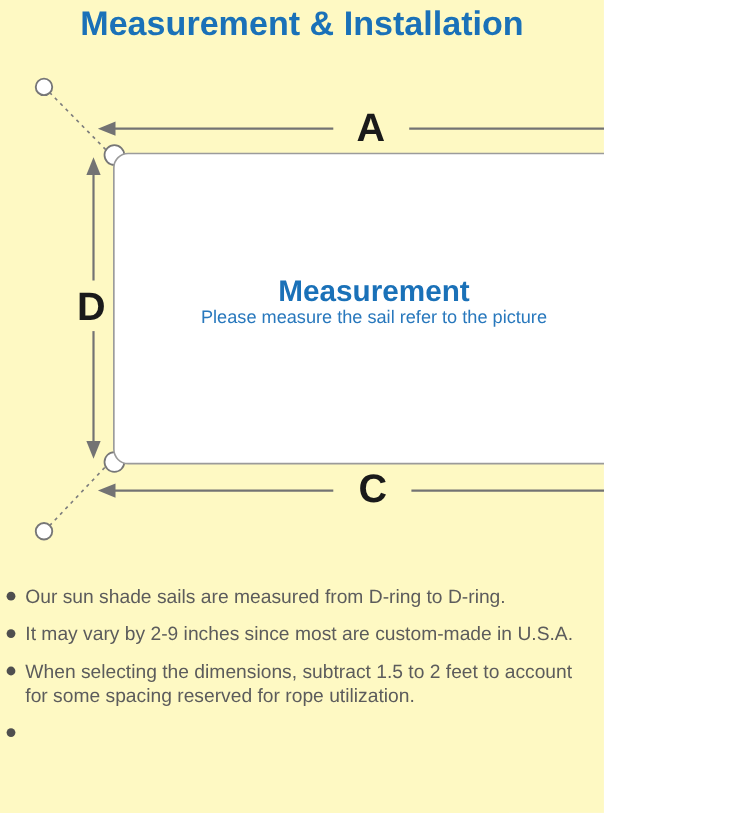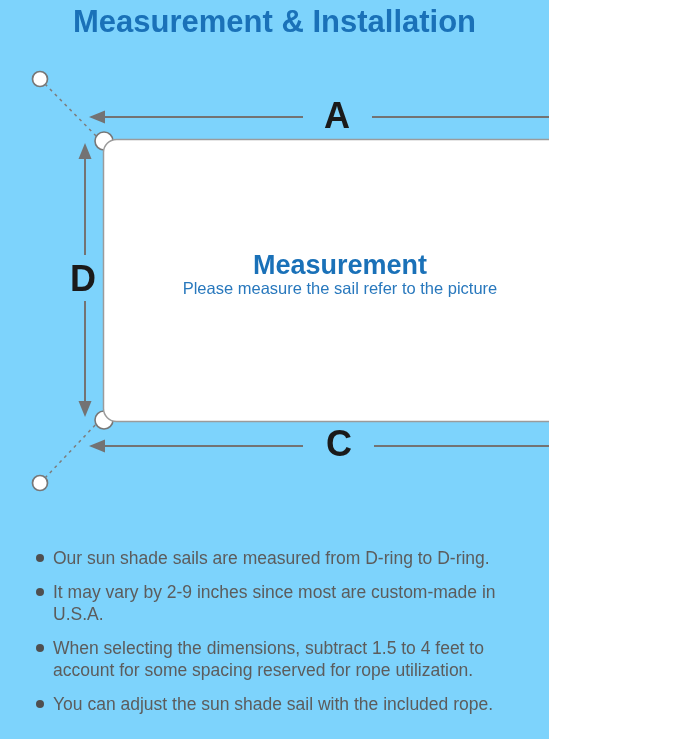--- a/index.html
+++ b/index.html
@@ -5,21 +5,21 @@
   html, body {
     margin: 0;
     padding: 0;
     background: #ffffff;
     font-family: "Liberation Sans", "DejaVu Sans", sans-serif;
   }
   .page {
     position: relative;
     width: 549px;
     height: 739px;
-    background: #7dd3fc;
+    background: #fef9c3;
     overflow: hidden;
   }
   .page-title {
     margin: 3px 0 0 0;
     text-align: center;
     font-size: 31px;
     font-weight: 700;
     letter-spacing: 0px;
     color: #1a71b8;
     line-height: 38px;
@@ -68,22 +68,22 @@
     fill: #1a71b8;
     text-anchor: middle;
   }
   .center-subtitle {
     font-size: 16.5px;
     fill: #2878bd;
     text-anchor: middle;
   }
   .notes-list {
     list-style: none;
-    margin: 16px;
-    padding: 26px 6px 0 20px;
+    margin: 0;
+    padding: 26px 6px 0 6px;
   }
   .notes-list li {
     display: flex;
     align-items: flex-start;
     gap: 9px;
     margin-bottom: 12px;
     font-size: 17.5px;
     line-height: 22px;
     color: #5c5c5c;
   }
@@ -162,21 +162,20 @@
     <li>
       <span class="bullet-dot"></span>
       <span class="note-text">Our sun shade sails are measured from D-ring to D-ring.</span>
     </li>
     <li>
       <span class="bullet-dot"></span>
       <span class="note-text">It may vary by 2-9 inches since most are custom-made in U.S.A.</span>
     </li>
     <li>
       <span class="bullet-dot"></span>
-      <span class="note-text">When selecting the dimensions, subtract 1.5 to 4 feet to account for some spacing reserved for rope utilization.</span>
+      <span class="note-text">When selecting the dimensions, subtract 1.5 to 2 feet to account for some spacing reserved for rope utilization.</span>
     </li>
     <li>
       <span class="bullet-dot"></span>
-      <span class="note-text">You can adjust the sun shade sail with the included rope.</span>
     </li>
   </ul>
 
 </div>
 
 </body></html>

